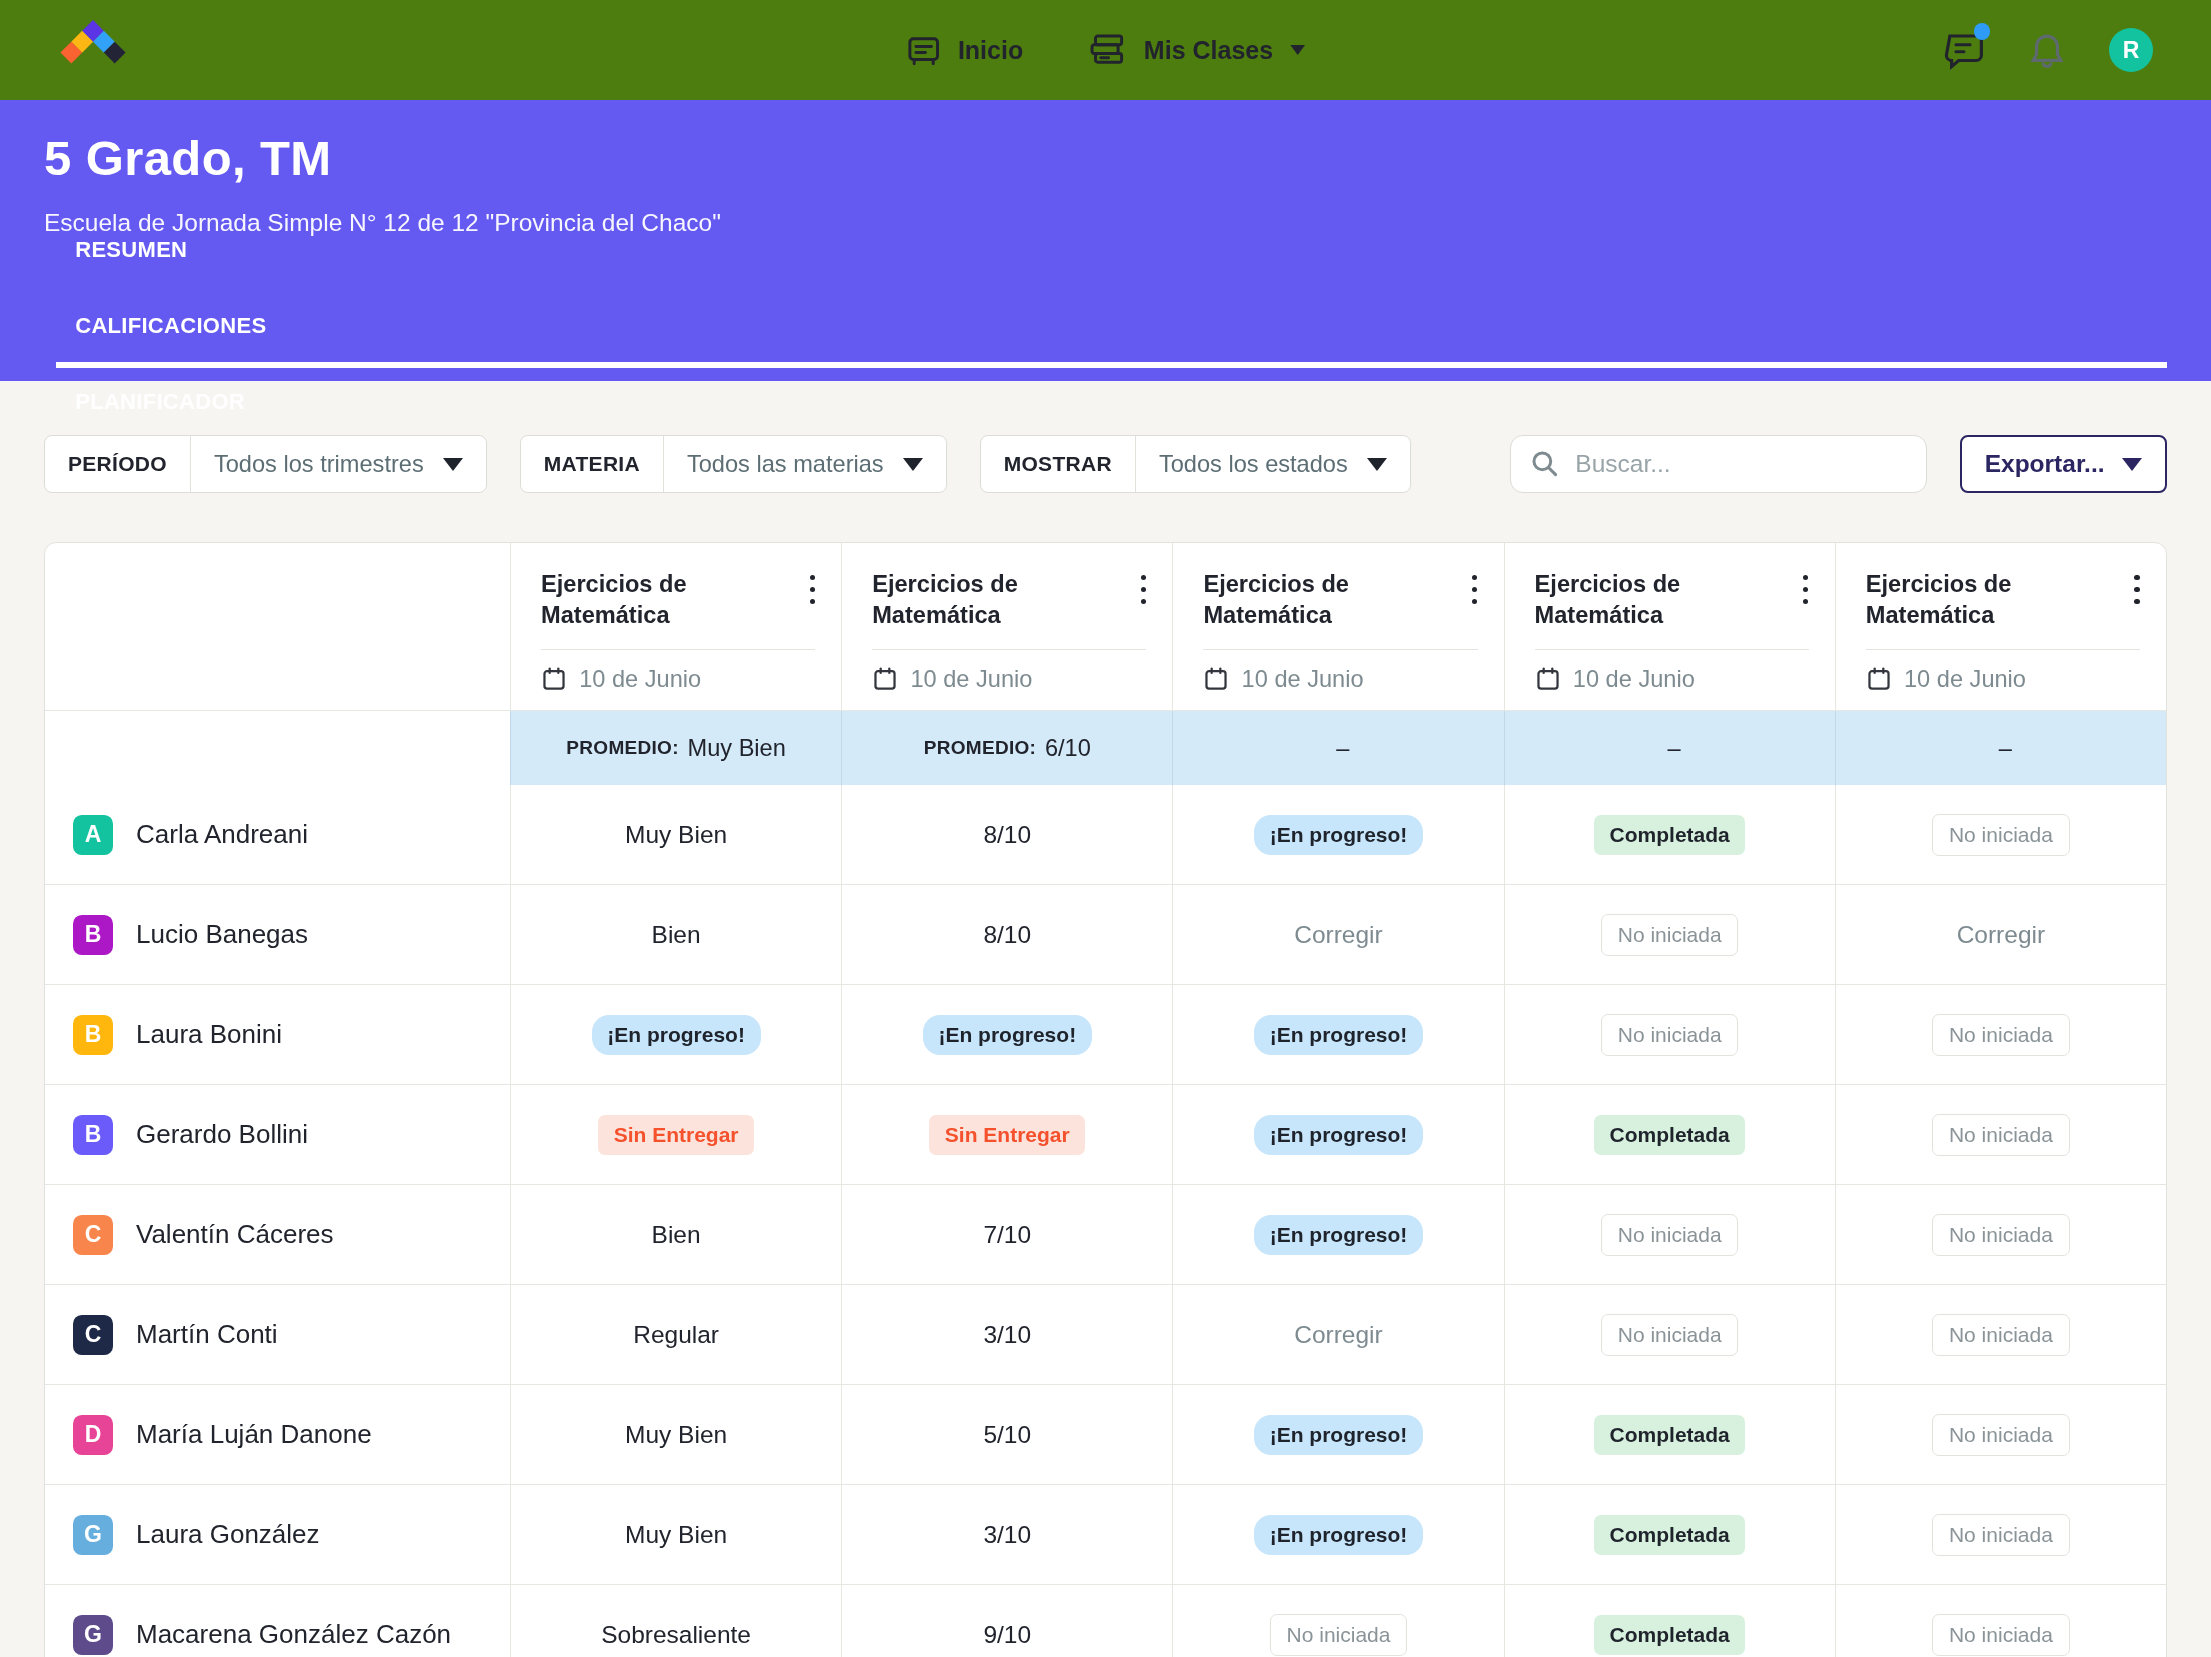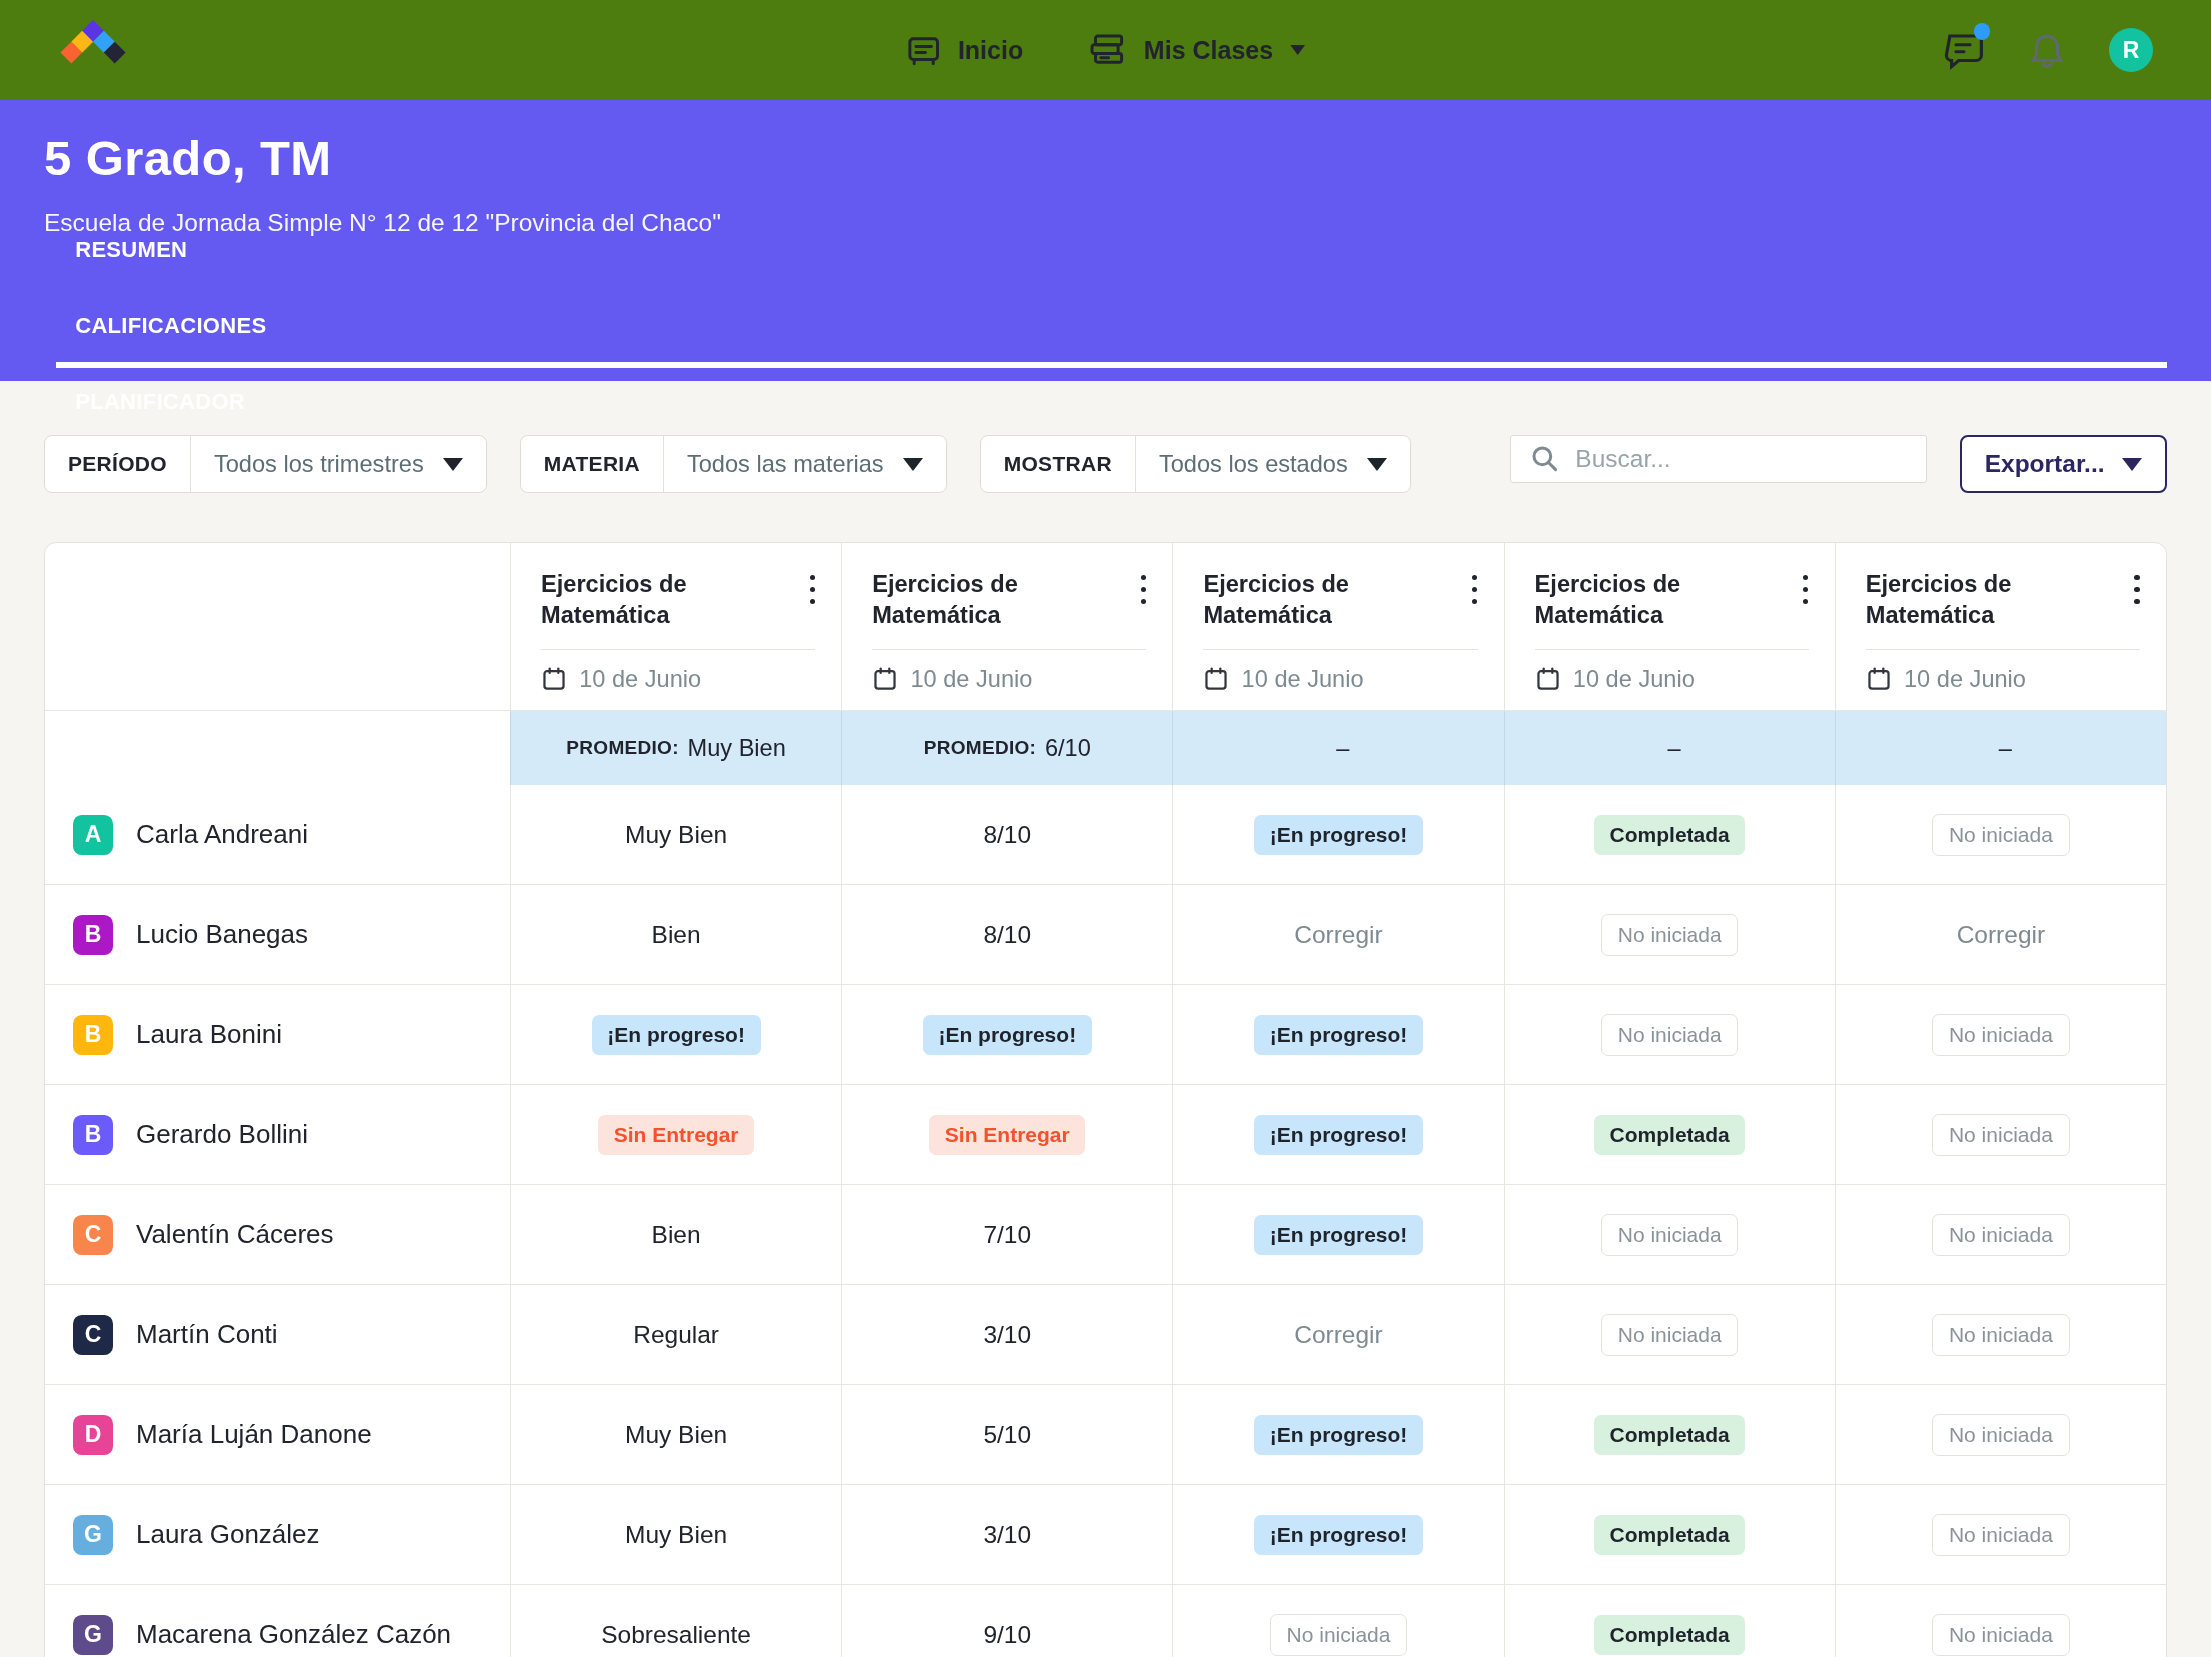--- a/index.html
+++ b/index.html
@@ -27,21 +27,21 @@
   .tab { font-size:22px; font-weight:700; letter-spacing:0.3px; color:#fff; padding:0 19px 23px; cursor:pointer; border-bottom:6.1px solid transparent; }
   .tab.active { border-bottom-color:#fff; }
 
   
   .filters { display:flex; margin:54px 44px 0; gap:33px; }
   .pill { display:flex; align-items:stretch; background:#fff; border:0.9px solid #DDDDD7; border-radius:7.9px; height:58px; overflow:hidden; }
   .pill-label { display:flex; align-items:center; padding:0 23px; font-size:21px; font-weight:700; letter-spacing:0.3px; color:#21242C; border-right:0.9px solid #E2E2DC; }
   .pill-value { display:flex; align-items:center; gap:19px; padding:0 23px; font-size:23.6px; color:#5C6E74; cursor:pointer; }
   .pill-caret { width:0; height:0; border-left:10.5px solid transparent; border-right:10.5px solid transparent; border-top:13px solid #1F232B; }
   .spacer { flex:1; }
-  .searchbox { display:flex; align-items:center; gap:15.7px; width:417px; height:48px; background:#fff; border:0.9px solid #DDDDD7; border-radius:3px; padding:16px 19px; }
+  .searchbox { display:flex; align-items:center; gap:15.7px; width:417px; height:58px; background:#fff; border:0.9px solid #DDDDD7; border-radius:13px; padding:16px 19px; }
   .searchbox input { border:none; outline:none; flex:1; font-family:inherit; font-size:24.5px; color:#21242C; background:transparent; }
   .searchbox input::placeholder { color:#99A4A8; }
   .export-btn { display:flex; align-items:center; gap:17.5px; height:58px; padding:0 23px; background:#fff; border:2.2px solid #2B2662; border-radius:7.9px; color:#2B2662; font-family:inherit; font-size:24.5px; font-weight:700; cursor:pointer; }
   .export-caret { width:0; height:0; border-left:10.5px solid transparent; border-right:10.5px solid transparent; border-top:13px solid #2B2662; }
 
   
   .gtable { margin:49px 44px 0; background:#fff; border:0.9px solid #E2E2DD; border-radius:12.2px; overflow:hidden; }
   .trow { display:grid; grid-template-columns:465px repeat(5, 1fr); }
   .trow + .trow { border-top:0.9px solid #E7E7E2; }
   .cell { border-left:0.9px solid #E7E7E2; }
@@ -60,21 +60,21 @@
   .prom-value { font-size:23.6px; color:#21242C; }
 
   .body-row .cell { height:99px; display:flex; align-items:center; justify-content:center; }
   .name-cell { justify-content:flex-start !important; gap:23px; padding-left:28px; cursor:pointer; }
   .stud-avatar { width:40px; height:40px; border-radius:8.7px; display:flex; align-items:center; justify-content:center; color:#fff; font-size:23px; font-weight:700; flex:none; }
   .stud-name { font-size:26px; color:#21242C; }
 
   .cell-plain { font-size:24.5px; color:#21242C; }
   .cell-review { font-size:24.5px; color:#7D8B90; cursor:pointer; }
   .badge { display:inline-block; padding:7.9px 15.7px; border-radius:7px; font-size:21px; font-weight:700; cursor:pointer; }
-  .badge.progress { background:#C7E6FB; color:#1F232B; }
+  .badge.progress { background:#C7E6FB; color:#1F232B;border-radius:17px; }
   .badge.done { background:#D7F1DE; color:#1F232B; }
   .badge.not-started { background:#fff; border:1.7px solid #E3E3DE; color:#8A9397; font-weight:500; }
   .badge.missing { background:#FCE3DB; color:#F4512C; }
   svg { display:block; }
 </style>
 </head>
 <body>
 
 <nav class="topnav">
   <div class="logo">

